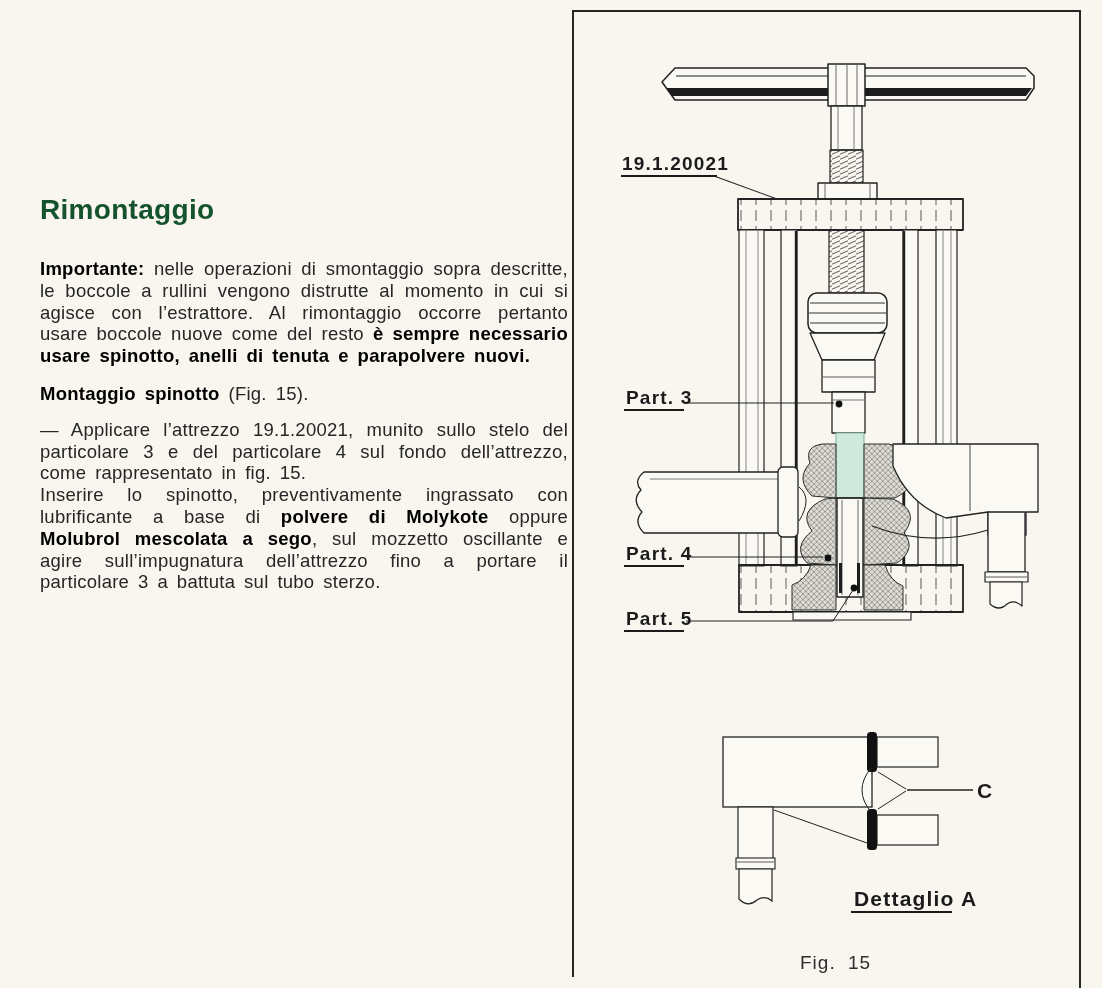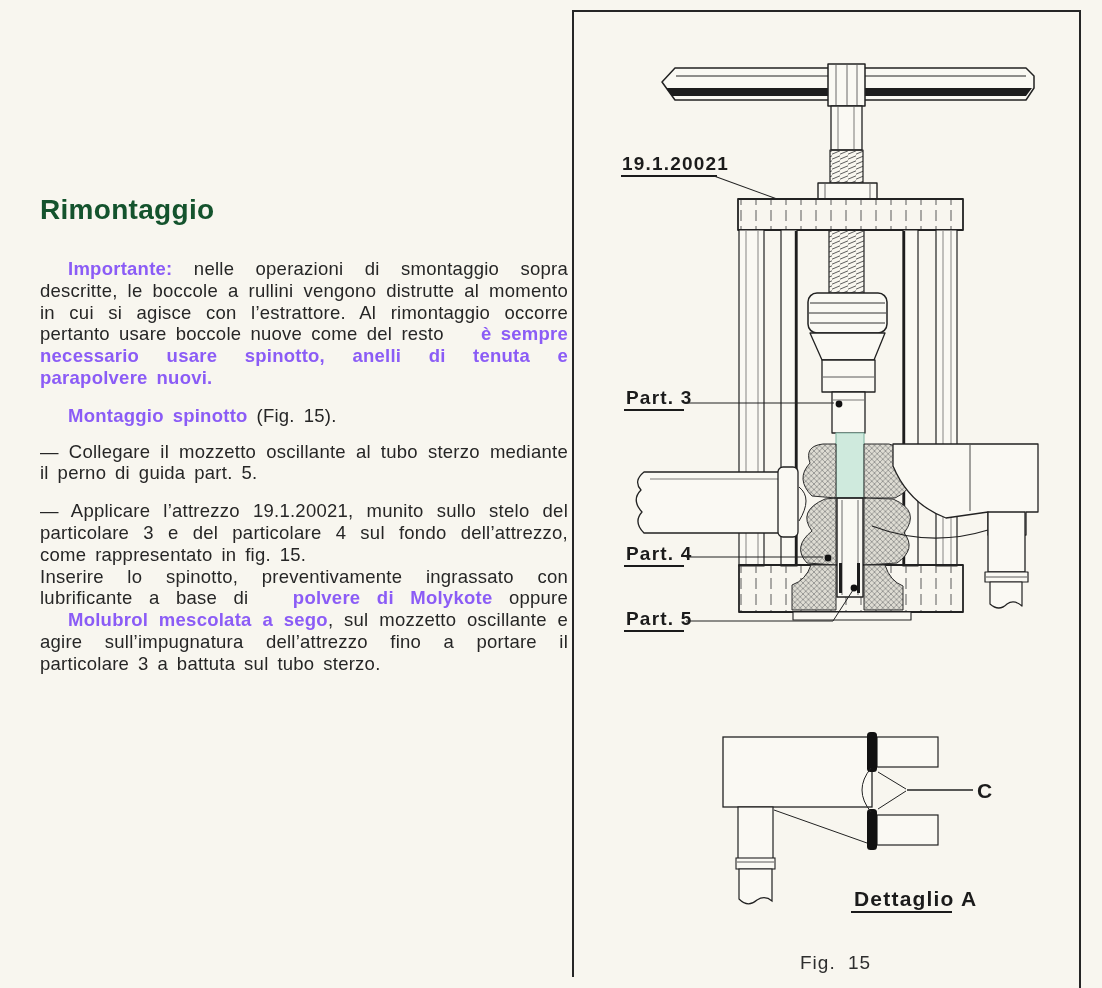--- a/index.html
+++ b/index.html
@@ -15,37 +15,36 @@
   .text-col h1{
     font-size:28px;font-weight:700;margin:10px 0 32px 0;letter-spacing:.3px;color:#14532d;
   }
   .text-col p{
     font-size:18.5px;line-height:21.8px;text-align:justify;
     letter-spacing:.25px;word-spacing:3.5px;
     margin:0 0 16px 0;color:#262626;
   }
   .text-col p.cont{margin:0;}
   .text-col p.subhead{margin:0 0 14px 0;}
-  .text-col b{font-weight:700;color:#8b5cf6;margin-left:28px;}
+  .text-col b{font-weight:700;color:#000000;}
   .fig-wrap{position:absolute;left:570px;top:0;width:532px;height:828px;}
   svg text{font-family:"Liberation Sans","DejaVu Sans",sans-serif;}
   .lbl{font-weight:700;font-size:19px;letter-spacing:1.2px;fill:#1b1b1b;}
   .cap{font-weight:400;font-size:19px;letter-spacing:1px;word-spacing:6px;fill:#2e2e2e;}
 </style>
 </head>
 <body>
 
 <div class="text-col">
   <h1>Rimontaggio</h1>
 
   <p><b>Importante:</b><span> nelle operazioni di smontaggio sopra descritte, le boccole a rullini vengono distrutte al momento in cui si agisce con l’estrattore. Al rimontaggio occorre pertanto usare boccole nuove come del resto </span><b>è sempre necessario usare spinotto, anelli di tenuta e parapolvere nuovi.</b></p>
 
   <p class="subhead"><b>Montaggio spinotto</b><span> (Fig. 15).</span></p>
 
-  <p>—  Collegare il mozzetto oscillante al tubo sterzo mediante il perno di guida part. 5.</p>
 
 
   <p class="cont">—  Applicare l’attrezzo 19.1.20021, munito sullo stelo del particolare 3 e del particolare 4 sul fondo dell’attrezzo, come rappresentato in fig. 15.</p>
   <p class="cont"><span>Inserire lo spinotto, preventivamente ingrassato con lubrificante a base di </span><b>polvere di Molykote</b><span> oppure </span><b>Molubrol mescolata a sego</b><span>, sul mozzetto oscillante e agire sull’impugnatura dell’attrezzo fino a portare il particolare 3 a battuta sul tubo sterzo.</span></p>
 </div>
 
 <div class="fig-wrap">
 <svg width="532" height="988" viewBox="570 0 532 988" xmlns="http://www.w3.org/2000/svg">
   <defs>
     <pattern id="pThread" width="8" height="5" patternUnits="userSpaceOnUse">

